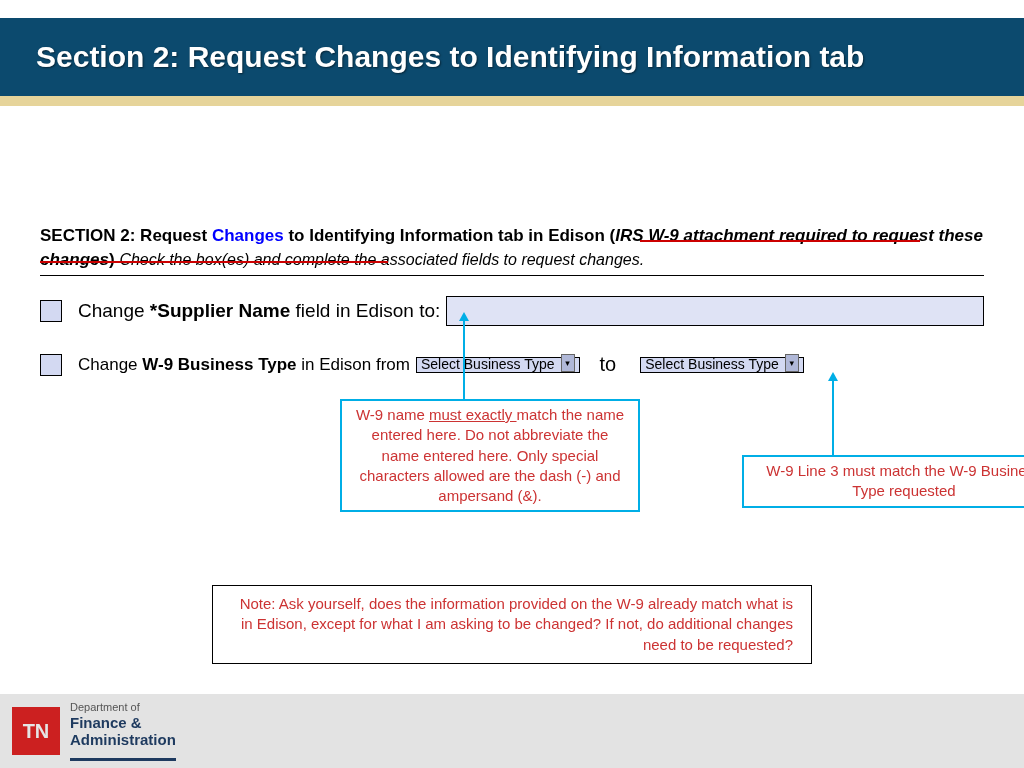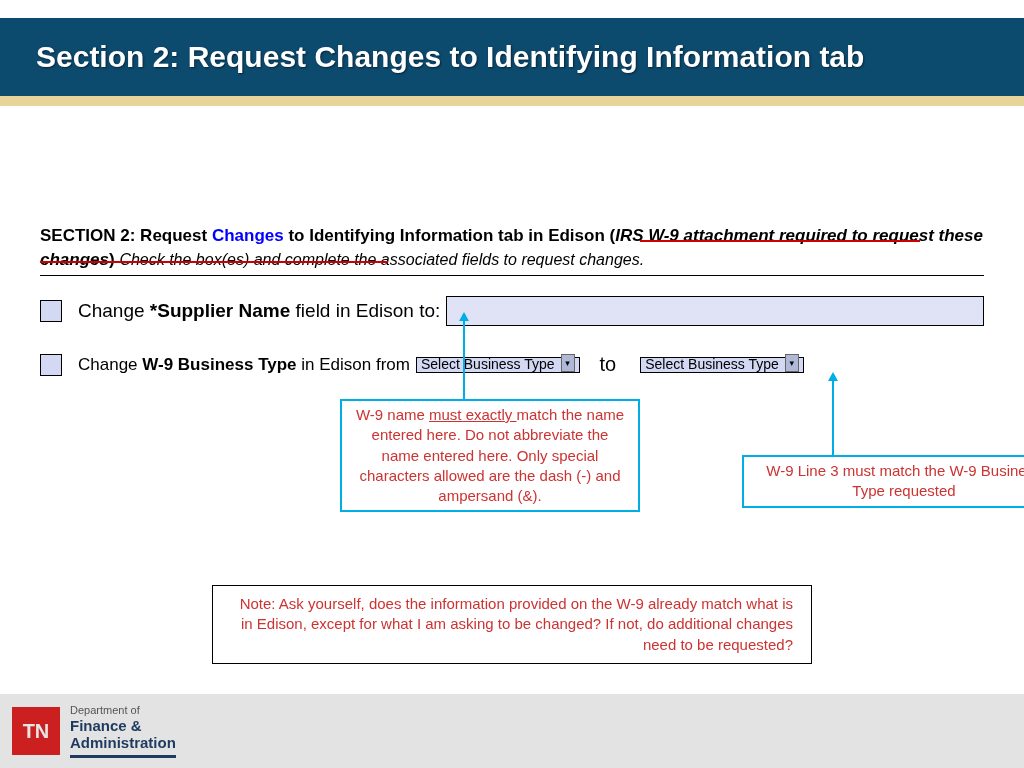--- a/index.html
+++ b/index.html
@@ -188,21 +188,21 @@
     font-weight: bold;
     font-size: 20px;
     display: flex;
     align-items: center;
     justify-content: center;
     margin-right: 10px;
   }
   .dept-text { color: #1e3a5f; line-height: 1.15; }
   .dept-text .l1 { font-size: 11px; color: #555; }
   .dept-text .l2 { font-size: 15px; font-weight: bold; }
-  .dept-text .l3 { font-size: 15px; font-weight: bold; border-bottom: 3px solid #1e3a5f; display: inline-block; padding-bottom: 3px; }
+  .dept-text .l3 { font-size: 15px; font-weight: bold; border-bottom: 3px solid #1e3a5f; display: inline-block; padding-bottom: 10px; }
 </style>
 </head>
 <body>
 
 <div class="header-bar">
   <div class="header-title">Section 2: Request Changes to Identifying Information tab</div>
 </div>
 <div class="gold-strip"></div>
 
 <div class="section-heading">

